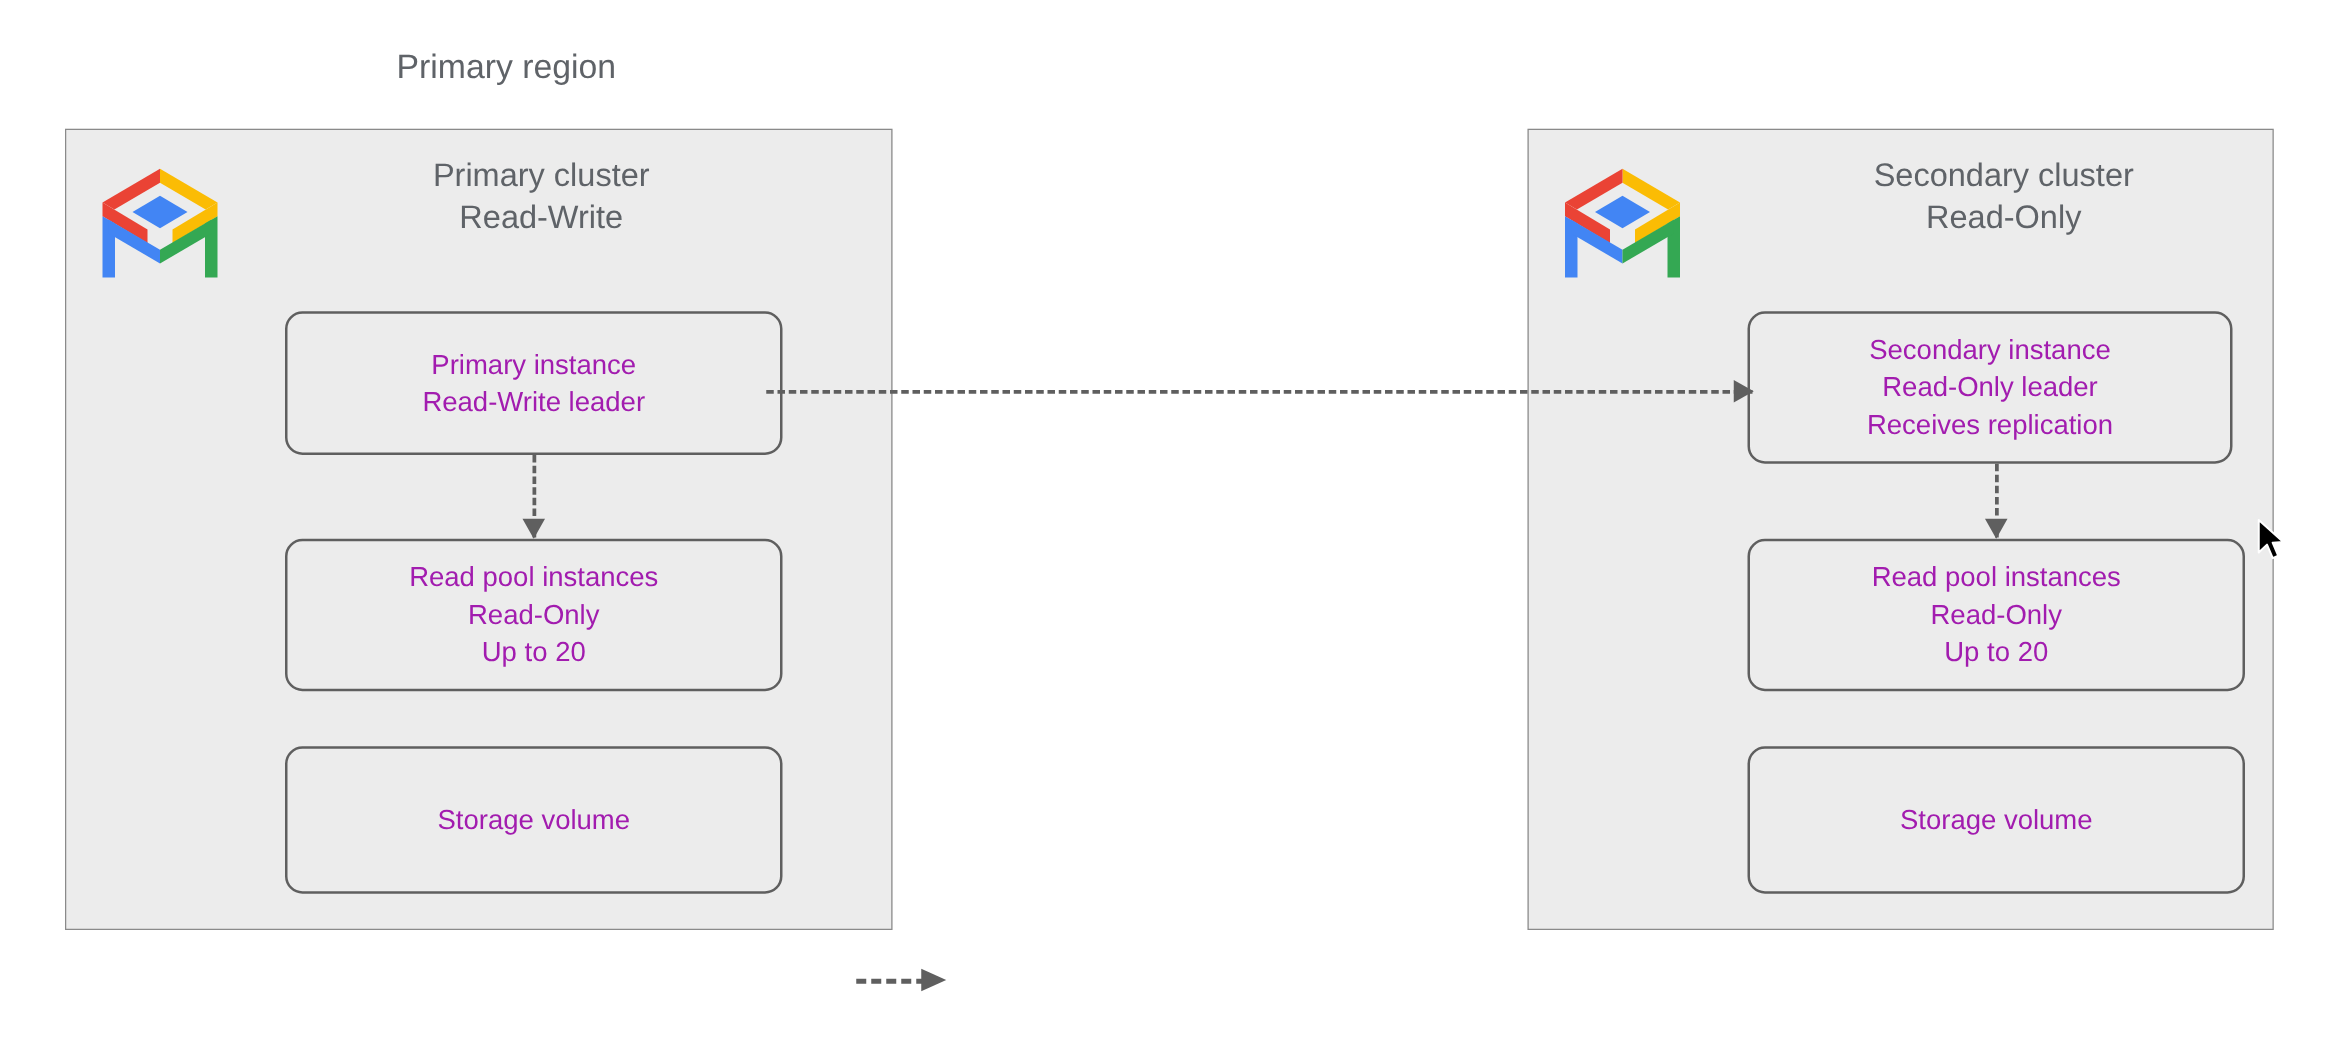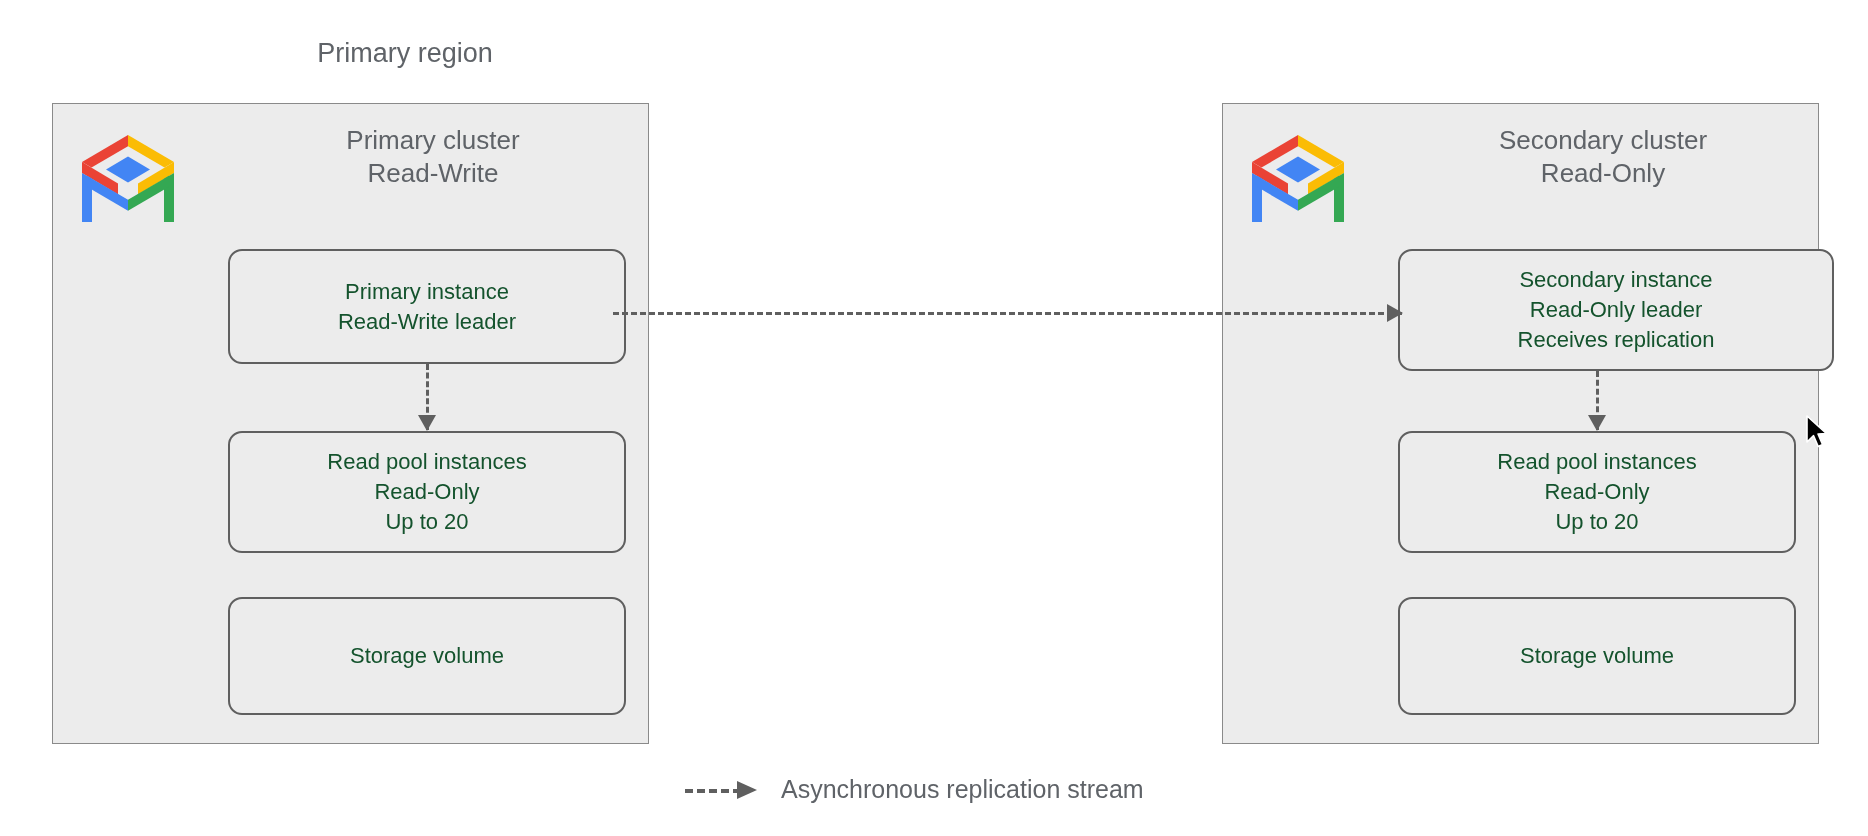--- a/index.html
+++ b/index.html
@@ -27,21 +27,21 @@
   }
 
   
   .logo{position:absolute;width:100px;height:105px;}
 
   
   .node{
     position:absolute;box-sizing:border-box;
     background:#ececec;border:2px solid #5f5f5f;border-radius:14px;
     display:flex;align-items:center;justify-content:center;
-    color:#14532d;font-size:22px;line-height:30px;
+    color:#a21caf;font-size:22px;line-height:30px;
     text-align:center;white-space:pre-line;
   }
 
   
   .vconn{position:absolute;width:18px;}
   .vconn .stem{
     position:absolute;left:8px;top:0;width:0;height:100%;
     border-left:3px dashed #5f5f5f;
   }
   .vconn .head{
@@ -77,21 +77,21 @@
   
   .cursor{position:absolute;width:26px;height:36px;pointer-events:none;}
 </style>
 </head>
 <body>
 
 <div class="stage">
 
   <div class="region-title" style="left:245px;top:38px;width:320px;">Primary region</div>
 
-  <div class="cluster" style="left:52px;top:103px;width:597px;height:641px;">
+  <div class="cluster" style="left:52px;top:103px;width:662px;height:641px;">
 
     <div class="logo" style="left:25px;top:25px;">
       <svg viewBox="0 0 100 105" width="100" height="105" aria-hidden="true">
 
         <path d="M50 6 L96 33 L86.5 38.6 L50 17.2 Z" fill="#fbbc04"></path>
         <path d="M96 33 L96 44 L60 65.5 L60 54.5 Z" fill="#fbbc04"></path>
         <path d="M50 6 L4 33 L13.5 38.6 L50 17.2 Z" fill="#ea4335"></path>
         <path d="M4 33 L4 44 L40 65.5 L40 54.5 Z" fill="#ea4335"></path>
 
         <path d="M50 27.5 L72 40.5 L50 53.5 L28 40.5 Z" fill="#4285f4"></path>
@@ -135,21 +135,21 @@
         <path d="M4 44 L4 93 L14 93 L14 49.7 Z" fill="#4285f4"></path>
         <path d="M9 46.8 L50 70.8 L50 81.8 L9 57.8 Z" fill="#4285f4"></path>
         <path d="M96 44 L96 93 L86 93 L86 49.7 Z" fill="#34a853"></path>
         <path d="M91 46.8 L50 70.8 L50 81.8 L91 57.8 Z" fill="#34a853"></path>
       </svg>
     </div>
 
     <div class="cluster-label" style="left:180px;top:20px;width:400px;text-align:center;">Secondary cluster
 Read-Only</div>
 
-    <div class="node" style="left:175px;top:145px;width:436px;height:122px;">Secondary instance
+    <div class="node" style="left:175px;top:145px;width:388px;height:122px;">Secondary instance
 Read-Only leader
 Receives replication</div>
 
     <div class="vconn" style="left:365px;top:267px;height:59px;">
       <span class="stem"></span>
       <span class="head"></span>
     </div>
 
     <div class="node" style="left:175px;top:327px;width:398px;height:122px;">Read pool instances
 Read-Only
@@ -161,21 +161,20 @@
   <div class="hconn" style="left:613px;top:304px;width:789px;">
     <span class="stem"></span>
     <span class="head"></span>
   </div>
 
   <div class="legend" style="left:685px;top:775px;">
     <span class="legend-sample">
       <span class="stem"></span>
       <span class="head"></span>
     </span>
-    <span class="legend-text">Asynchronous replication stream</span>
   </div>
 
   <div class="cursor" style="left:1805px;top:415px;">
     <svg viewBox="0 0 26 36" width="26" height="36" aria-hidden="true">
       <path d="M2 1 L2 27 L8.6 20.7 L13.2 31.5 L17.6 29.6 L13.1 19.1 L21.6 18.6 Z" fill="#000000" stroke="#ffffff" stroke-width="1.6" stroke-linejoin="round"></path>
     </svg>
   </div>
 
 </div>
 

